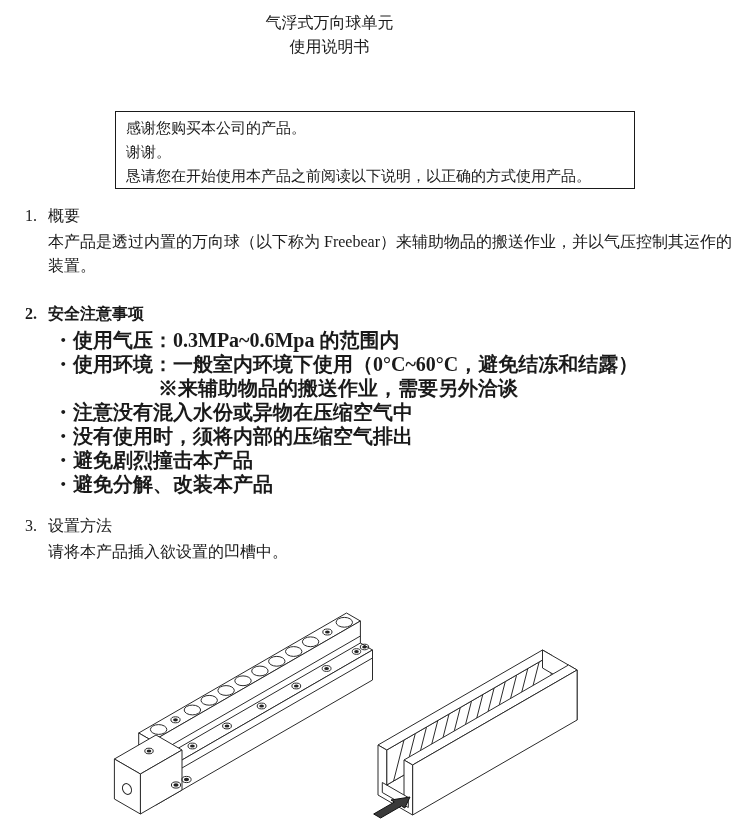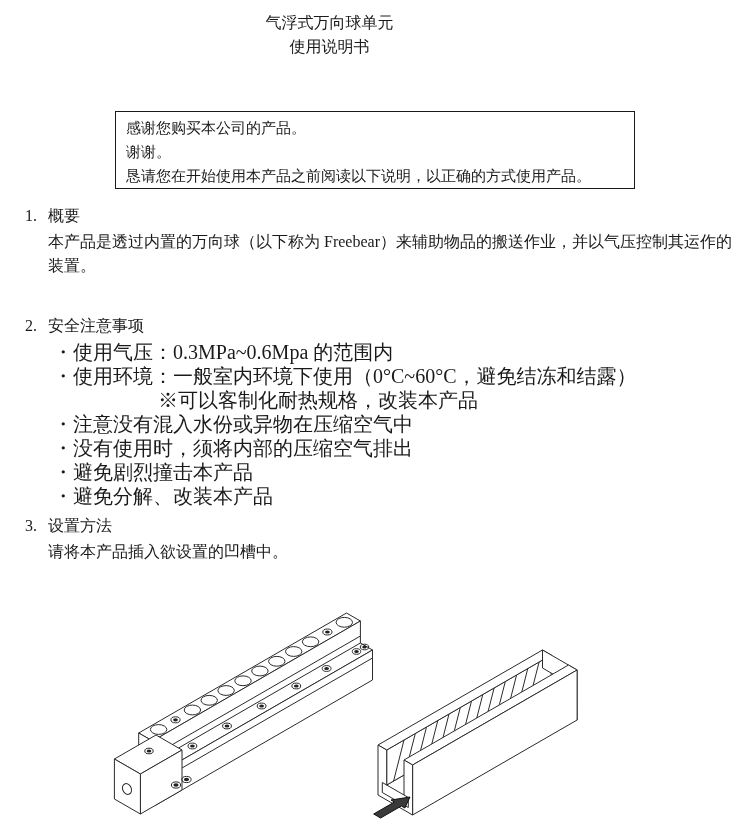--- a/index.html
+++ b/index.html
@@ -17,21 +17,21 @@
   
   .notice-box {
     left:115px; top:111px; width:520px; height:78px; box-sizing:border-box;
     border:1px solid #1a1a1a; padding:4px 10px 0 10px;
   }
   .notice-box .notice-line { font-size:15px; line-height:24px; white-space:nowrap; }
 
   
   .section { left:25px; right:18px; }
   .sec-1 { top:204px; }
-  .sec-2 { top:314px; }
+  .sec-2 { top:302px;font-weight:bold; }
   .sec-3 { top:514px; }
   .sec-heading { font-size:16px; line-height:24px; }
   .sec-num { display:inline-block; min-width:13px; margin-right:10px; }
   .sec-body { margin-left:23px; font-size:16px; line-height:24px; width:688px; margin-top:2px; }
   .bullet-list { list-style:none; margin:2px 0 0 0; padding:0 0 0 28px; }
   .bullet-list li { font-size:20px; line-height:24px; }
   .note-line { padding-left:105px; font-size:15px; line-height:24px; }
 
   
   .figures-layer { left:0; top:0; width:751px; height:833px; pointer-events:none; }
@@ -63,21 +63,21 @@
   <div class="sec-body">本产品是透过内置的万向球（以下称为 Freebear）来辅助物品的搬送作业，并以气压控制其运作的装置。</div>
 </div>
 
 <div class="abs section sec-2">
   <div class="sec-heading">
     <span class="sec-num">2.</span><span>安全注意事项</span>
   </div>
   <ul class="bullet-list">
     <li>・使用气压：0.3MPa~0.6Mpa 的范围内</li>
     <li>・使用环境：一般室内环境下使用（0°C~60°C，避免结冻和结露）</li>
-    <li class="note-line" style="list-style:none">※可以客制化耐热规格，改装本产品</li>
+    <li class="note-line" style="list-style:none">※来辅助物品的搬送作业，需要另外洽谈</li>
     <li>・注意没有混入水份或异物在压缩空气中</li>
     <li>・没有使用时，须将内部的压缩空气排出</li>
     <li>・避免剧烈撞击本产品</li>
     <li>・避免分解、改装本产品</li>
   </ul>
 </div>
 
 <div class="abs section sec-3">
   <div class="sec-heading">
     <span class="sec-num">3.</span><span>设置方法</span>

